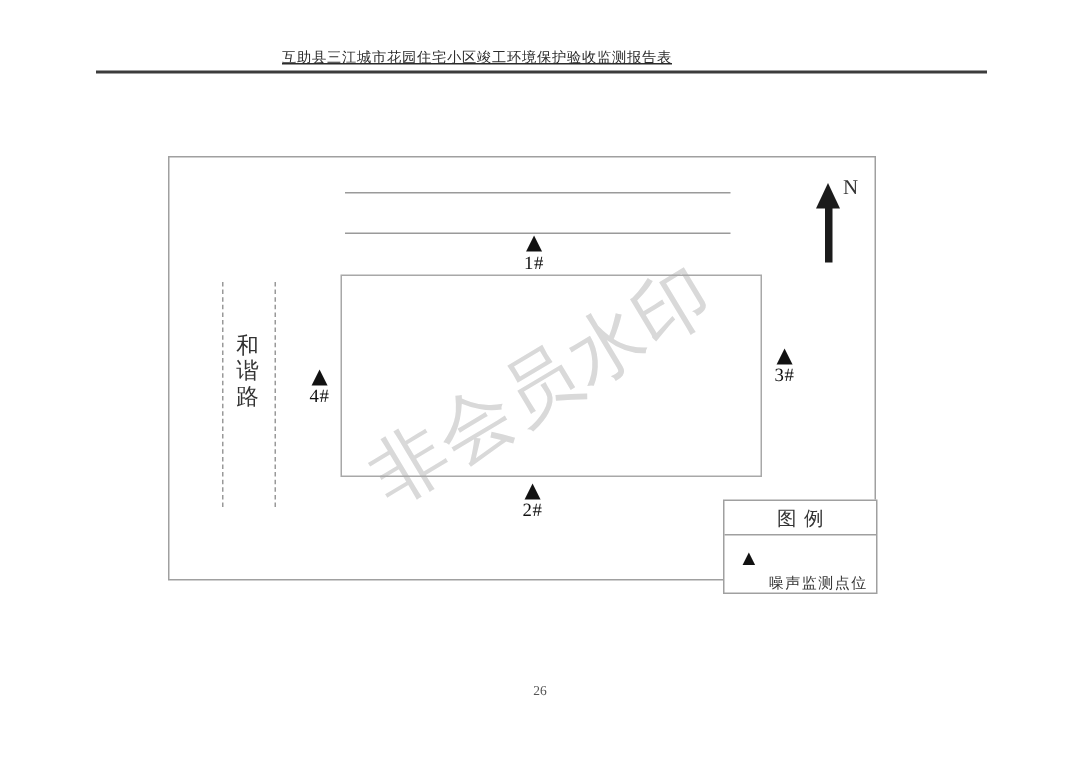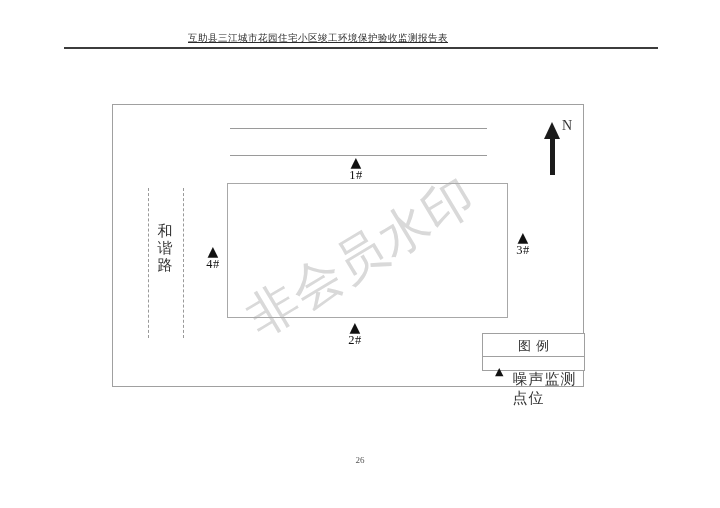--- a/index.html
+++ b/index.html
@@ -71,31 +71,31 @@
   .marker { position:absolute; width:34px; text-align:center; z-index:3; }
   .marker .tri { display:block; font-size:14px; line-height:12px; color:#111; font-family:"DejaVu Sans", sans-serif; }
   .marker .mlabel { display:block; font-size:12.5px; line-height:14px; color:#111; letter-spacing:0.5px; }
   .marker.m1 { left:226px; top:51px; }
   .marker.m2 { left:225px; top:216px; }
   .marker.m3 { left:393px; top:126px; }
   .marker.m4 { left:83px;  top:140px; }
 
   
   .legend {
-    position:absolute; left:369px; top:228px; width:103px; height:38px;
+    position:absolute; left:369px; top:228px; width:103px; height:63px;
     border:1px solid #a0a0a0; background:#fff; z-index:3;
   }
   .legend .legend-title {
     height:23px; line-height:23px; text-align:center;
     font-size:13px; letter-spacing:5px; text-indent:5px; color:#333;
     border-bottom:1px solid #a0a0a0;
   }
   .legend .legend-row { display:flex; align-items:center; height:29px; padding-left:12px; }
   .legend .legend-sym { font-size:11px; color:#111; font-family:"DejaVu Sans", sans-serif; margin-right:9px; line-height:11px; }
-  .legend .legend-text { font-size:15px; letter-spacing:1px; color:#333;margin-top:35px; }
+  .legend .legend-text { font-size:10px; letter-spacing:1px; color:#333;margin-top:35px; }
 
   
   .caption { position:absolute; left:268px; top:403px; font-size:11.5px; letter-spacing:1px; color:#222; }
   .pageno { position:absolute; left:0; top:455px; width:720px; text-align:center; font-size:9px; color:#555; }
 </style>
 </head>
 <body>
 
 <div class="page">
 

